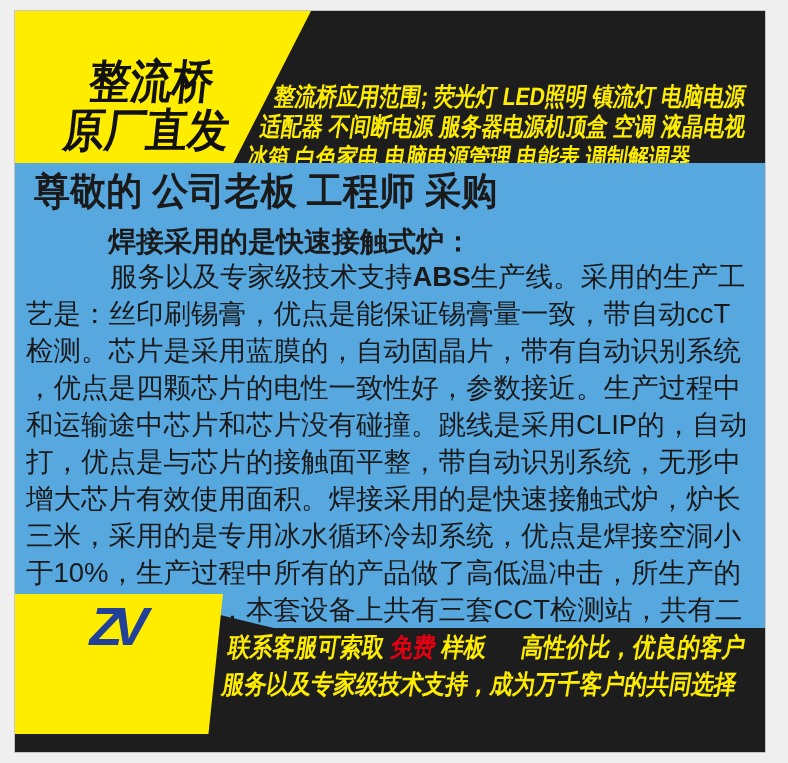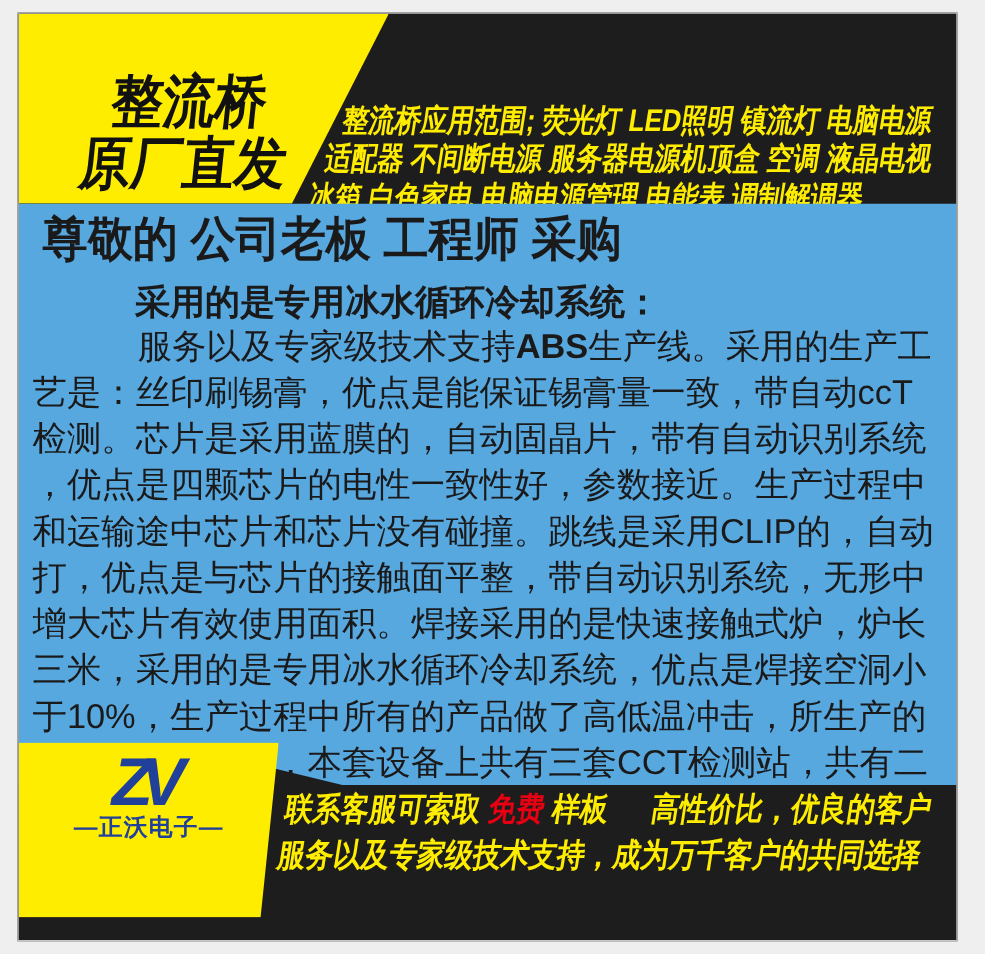--- a/index.html
+++ b/index.html
@@ -64,29 +64,28 @@
           <div>原厂直发</div>
         </div>
       </div>
       <div class="app-line l1">整流桥应用范围; 荧光灯 LED照明 镇流灯 电脑电源</div>
       <div class="app-line l2">适配器 不间断电源 服务器电源机顶盒 空调 液晶电视</div>
       <div class="app-line l3">冰箱 白色家电 电脑电源管理 电能表 调制解调器</div>
     </div>
 
     <div class="body-section">
       <div class="main-heading">尊敬的 公司老板 工程师 采购</div>
-      <div class="sub-heading">采用的是专用冰水循环冷却系统：</div>
+      <div class="sub-heading">焊接采用的是快速接触式炉：</div>
       <div class="body-para"><span>服务以及专家级技术支持</span><b>ABS</b><span>生产线。采用的生产工艺是：丝印刷锡膏，优点是能保证锡膏量一致，带自动ccT检测。芯片是采用蓝膜的，自动固晶片，带有自动识别系统，优点是四颗芯片的电性一致性好，参数接近。生产过程中和运输途中芯片和芯片没有碰撞。跳线是采用CLIP的，自动打，优点是与芯片的接触面平整，带自动识别系统，无形中增大芯片有效使用面积。焊接采用的是快速接触式炉，炉长三米，采用的是专用冰水循环冷却系统，优点是焊接空洞小于10%，生产过程中所有的产品做了高低温冲击，所生产的产品稳定性更好，本套设备上共有三套CCT检测站，共有二套自动识别系统。如还有需要了解的地方敬请来电。忠心地感谢您的一直关心和支持！</span></div>
     </div>
 
     <div class="footer-bar"></div>
     <div class="footer-wedge"></div>
 
     <div class="logo-plate">
       <div class="logo-monogram">ZV</div>
-      <div class="logo-cn">—正沃电子—</div>
     </div>
 
     <div class="foot-line l1"><span>联系客服可索取 </span><span class="red">免费</span><span> 样板　  高性价比，优良的客户</span></div>
     <div class="foot-line l2">服务以及专家级技术支持，成为万千客户的共同选择</div>
 
   </div>
 </div>
 
 </body></html>

